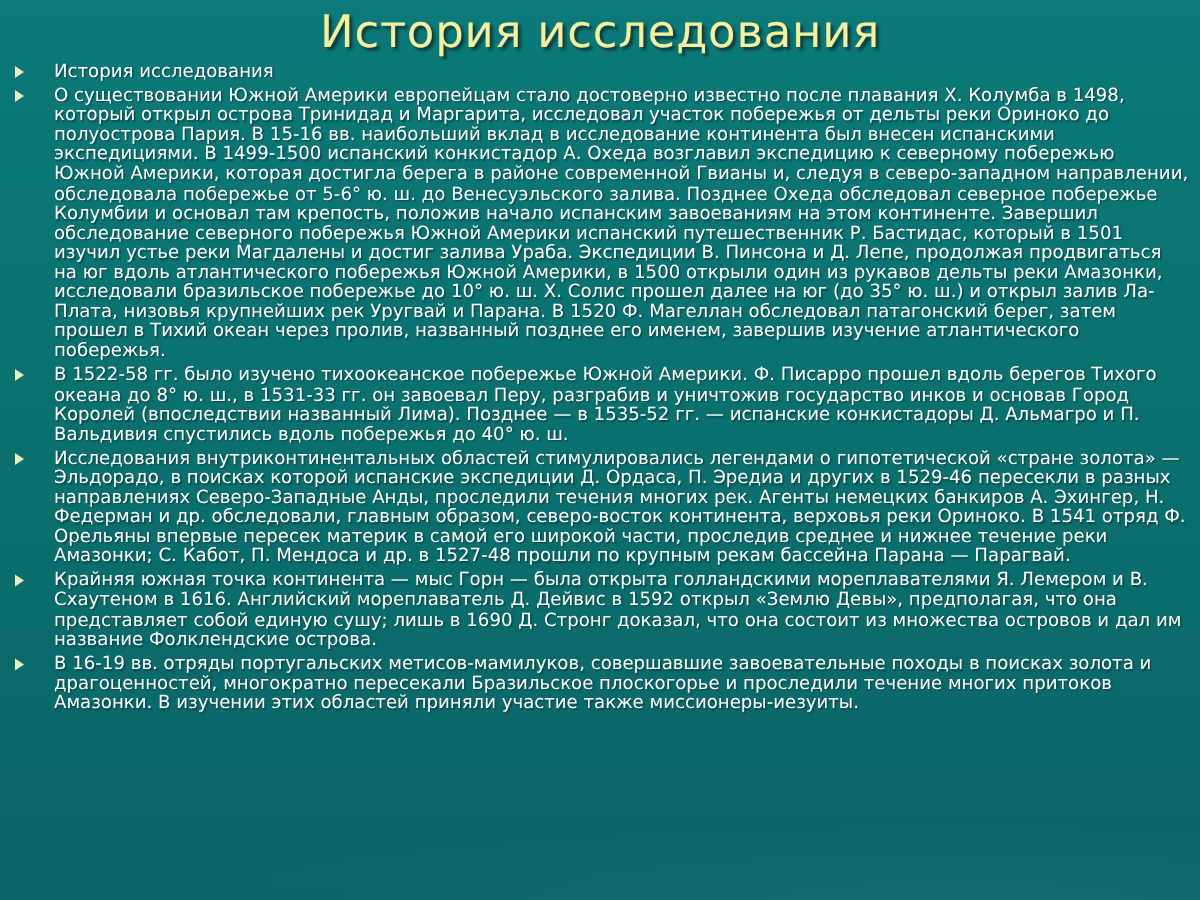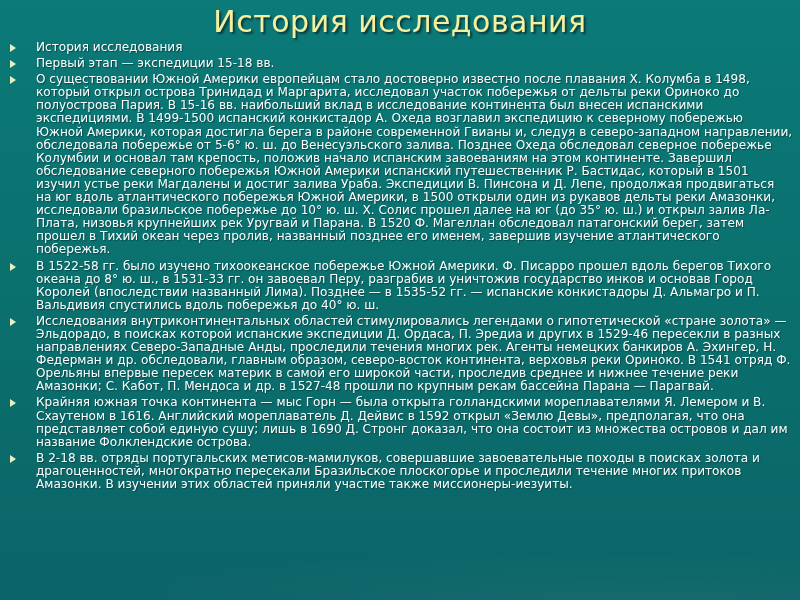--- a/index.html
+++ b/index.html
@@ -38,19 +38,18 @@
 </style>
 </head>
 <body>
 
 <div class="deco"></div>
 
 <div class="title">История исследования</div>
 
 <ul class="bullets">
   <li><span class="bullet"></span><span>История исследования</span></li>
-  <li><span class="bullet"></span><span>Первый этап — экспедиции 15-18 вв.</span></li>
   <li><span class="bullet"></span><span>О существовании Южной Америки европейцам стало достоверно известно после плавания Х. Колумба в 1498, который открыл острова Тринидад и Маргарита, исследовал участок побережья от дельты реки Ориноко до полуострова Пария. В 15-16 вв. наибольший вклад в исследование континента был внесен испанскими экспедициями. В 1499-1500 испанский конкистадор А. Охеда возглавил экспедицию к северному побережью Южной Америки, которая достигла берега в районе современной Гвианы и, следуя в северо-западном направлении, обследовала побережье от 5-6° ю. ш. до Венесуэльского залива. Позднее Охеда обследовал северное побережье Колумбии и основал там крепость, положив начало испанским завоеваниям на этом континенте. Завершил обследование северного побережья Южной Америки испанский путешественник Р. Бастидас, который в 1501 изучил устье реки Магдалены и достиг залива Ураба. Экспедиции В. Пинсона и Д. Лепе, продолжая продвигаться на юг вдоль атлантического побережья Южной Америки, в 1500 открыли один из рукавов дельты реки Амазонки, исследовали бразильское побережье до 10° ю. ш. Х. Солис прошел далее на юг (до 35° ю. ш.) и открыл залив Ла-Плата, низовья крупнейших рек Уругвай и Парана. В 1520 Ф. Магеллан обследовал патагонский берег, затем прошел в Тихий океан через пролив, названный позднее его именем, завершив изучение атлантического побережья.</span></li>
   <li><span class="bullet"></span><span>В 1522-58 гг. было изучено тихоокеанское побережье Южной Америки. Ф. Писарро прошел вдоль берегов Тихого океана до 8° ю. ш., в 1531-33 гг. он завоевал Перу, разграбив и уничтожив государство инков и основав Город Королей (впоследствии названный Лима). Позднее — в 1535-52 гг. — испанские конкистадоры Д. Альмагро и П. Вальдивия спустились вдоль побережья до 40° ю. ш.</span></li>
   <li><span class="bullet"></span><span>Исследования внутриконтинентальных областей стимулировались легендами о гипотетической «стране золота» — Эльдорадо, в поисках которой испанские экспедиции Д. Ордаса, П. Эредиа и других в 1529-46 пересекли в разных направлениях Северо-Западные Анды, проследили течения многих рек. Агенты немецких банкиров А. Эхингер, Н. Федерман и др. обследовали, главным образом, северо-восток континента, верховья реки Ориноко. В 1541 отряд Ф. Орельяны впервые пересек материк в самой его широкой части, проследив среднее и нижнее течение реки Амазонки; С. Кабот, П. Мендоса и др. в 1527-48 прошли по крупным рекам бассейна Парана — Парагвай.</span></li>
   <li><span class="bullet"></span><span>Крайняя южная точка континента — мыс Горн — была открыта голландскими мореплавателями Я. Лемером и В. Схаутеном в 1616. Английский мореплаватель Д. Дейвис в 1592 открыл «Землю Девы», предполагая, что она представляет собой единую сушу; лишь в 1690 Д. Стронг доказал, что она состоит из множества островов и дал им название Фолклендские острова.</span></li>
-  <li><span class="bullet"></span><span>В 2-18 вв. отряды португальских метисов-мамилуков, совершавшие завоевательные походы в поисках золота и драгоценностей, многократно пересекали Бразильское плоскогорье и проследили течение многих притоков Амазонки. В изучении этих областей приняли участие также миссионеры-иезуиты.</span></li>
+  <li><span class="bullet"></span><span>В 16-19 вв. отряды португальских метисов-мамилуков, совершавшие завоевательные походы в поисках золота и драгоценностей, многократно пересекали Бразильское плоскогорье и проследили течение многих притоков Амазонки. В изучении этих областей приняли участие также миссионеры-иезуиты.</span></li>
 </ul>
 
 </body></html>

